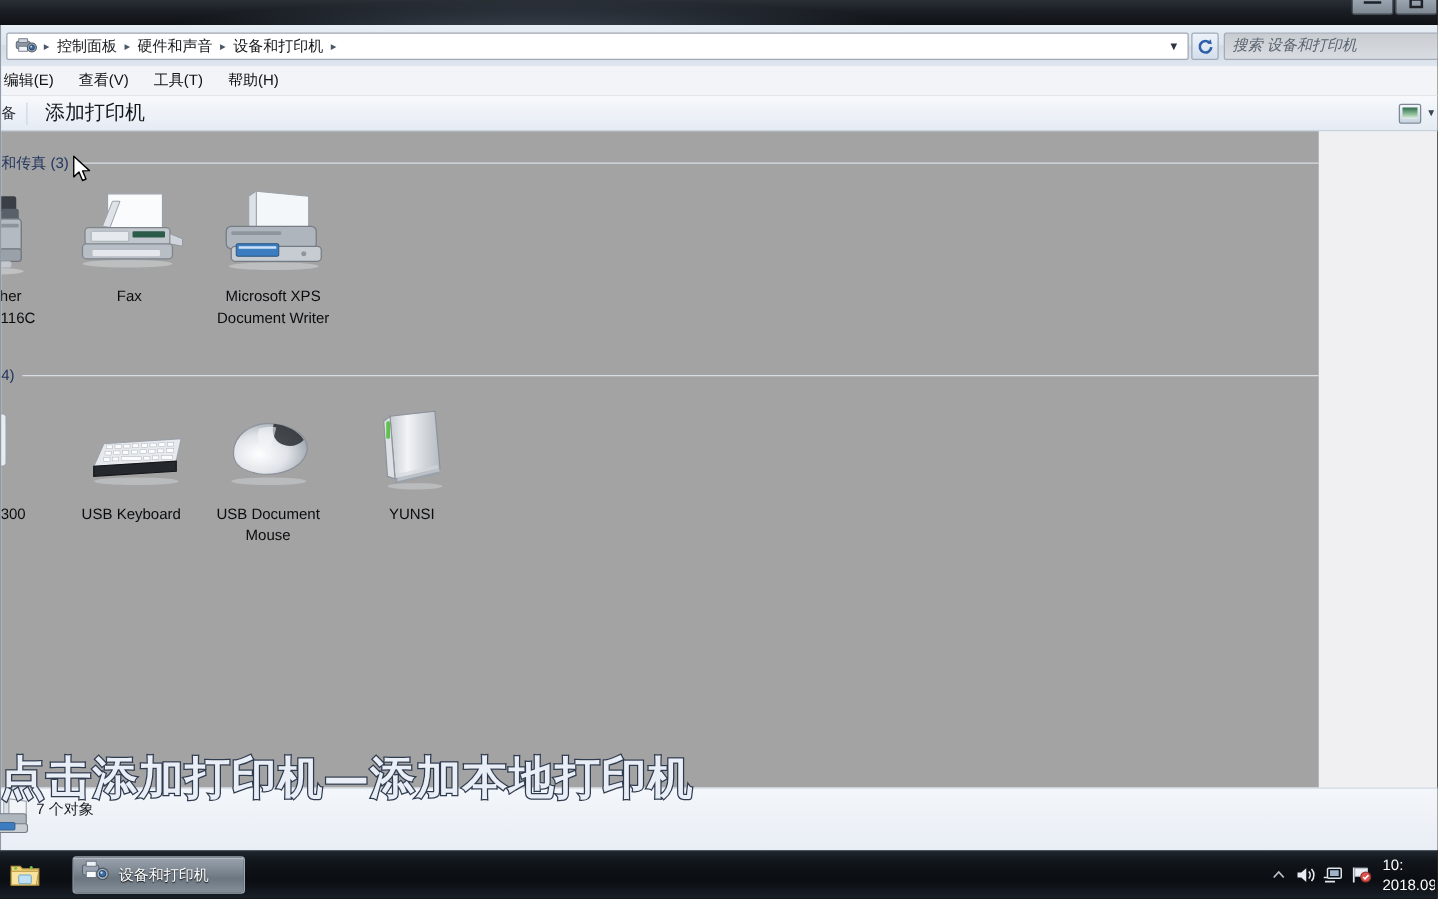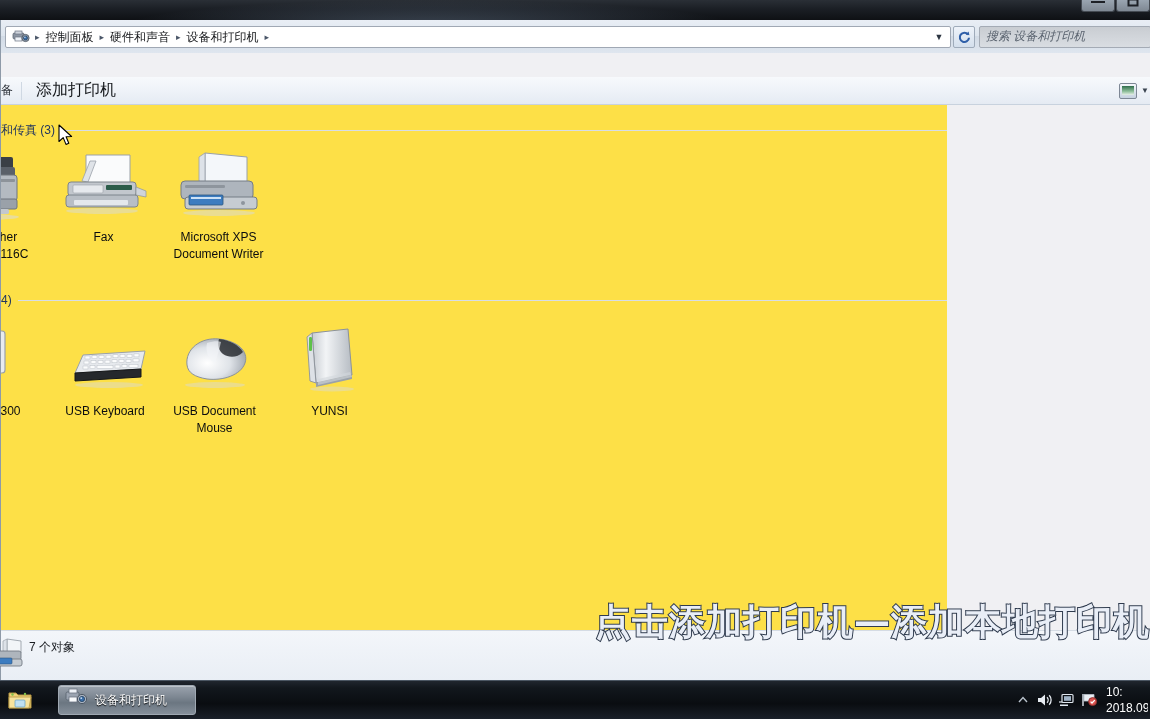--- a/index.html
+++ b/index.html
@@ -112,22 +112,22 @@
     position:relative;
   }
   .view-icon:after{
     content:""; position:absolute; left:2px; top:2px; width:12px; height:9px;
     background: linear-gradient(180deg,#2f6d4c,#8fbf9b 60%, #e6efe8);
   }
   .view-arrow { font-size:8px; color:#3a4450; margin-left:4px; }
 
   
   .content {
-    position:absolute; left:0; top:85px; width:946px; height:525px;
-    background:#fde047; overflow:hidden;
+    position:absolute; left:0; top:85px; width:1054px; height:525px;
+    background:#a3a3a3; overflow:hidden;
   }
   .group-head {
     position:relative; height:22px; display:flex; align-items:center;
     padding-left:0px; margin-top:14px;
   }
   .group-title {
     font-size:12px; color:#22365e; white-space:nowrap; padding-right:6px;
   }
   .group-rule { flex:1; height:1px; background:#d7dde6; }
   .group-band {
@@ -153,21 +153,21 @@
     background: linear-gradient(180deg,#f3f6fa 0%, #e9eef5 100%);
     border-top:1px solid #d4dbe4;
     display:flex; align-items:flex-start; padding-top:6px;
   }
   .status-thumb { width:34px; height:36px; position:relative; margin-left:-10px; }
   .status-text { font-size:12px; color:#1a1d22; margin-left:4px; margin-top:2px; }
 
   
   .subtitle {
     position:absolute; left:0; top:598px; width:1150px;
-    text-align:right; font-size:36px; font-weight:bold;
+    text-align:left; font-size:36px; font-weight:bold;
     color:#e9eef7;
     -webkit-text-stroke: 2px #2f3b4e;
     paint-order: stroke fill;
     letter-spacing:1px;
     font-family:"DejaVu Sans", sans-serif;
     pointer-events:none;
   }
 
   
   .taskbar {
@@ -241,20 +241,26 @@
       <div class="refresh-btn">
         <svg width="14" height="14" viewBox="0 0 14 14">
           <path d="M11 4.5a4.6 4.6 0 1 0 1 3.2" fill="none" stroke="#2f5fa8" stroke-width="2.1"></path>
           <path d="M11.6 1.4 12.4 5.3 8.6 4.6z" fill="#2f5fa8"></path>
         </svg>
       </div>
 
       <div class="search-box">搜索 设备和打印机</div>
     </div>
 
+    <div class="menubar">
+      <span class="menu-item first">编辑(E)</span>
+      <span class="menu-item">查看(V)</span>
+      <span class="menu-item">工具(T)</span>
+      <span class="menu-item">帮助(H)</span>
+    </div>
 
     <div class="cmdbar">
       <span class="cmd-cut">备</span>
       <span class="cmd-sep"></span>
       <span class="cmd-item">添加打印机</span>
       <span class="cmd-right">
         <span class="view-icon"></span>
         <span class="view-arrow">▼</span>
       </span>
     </div>

